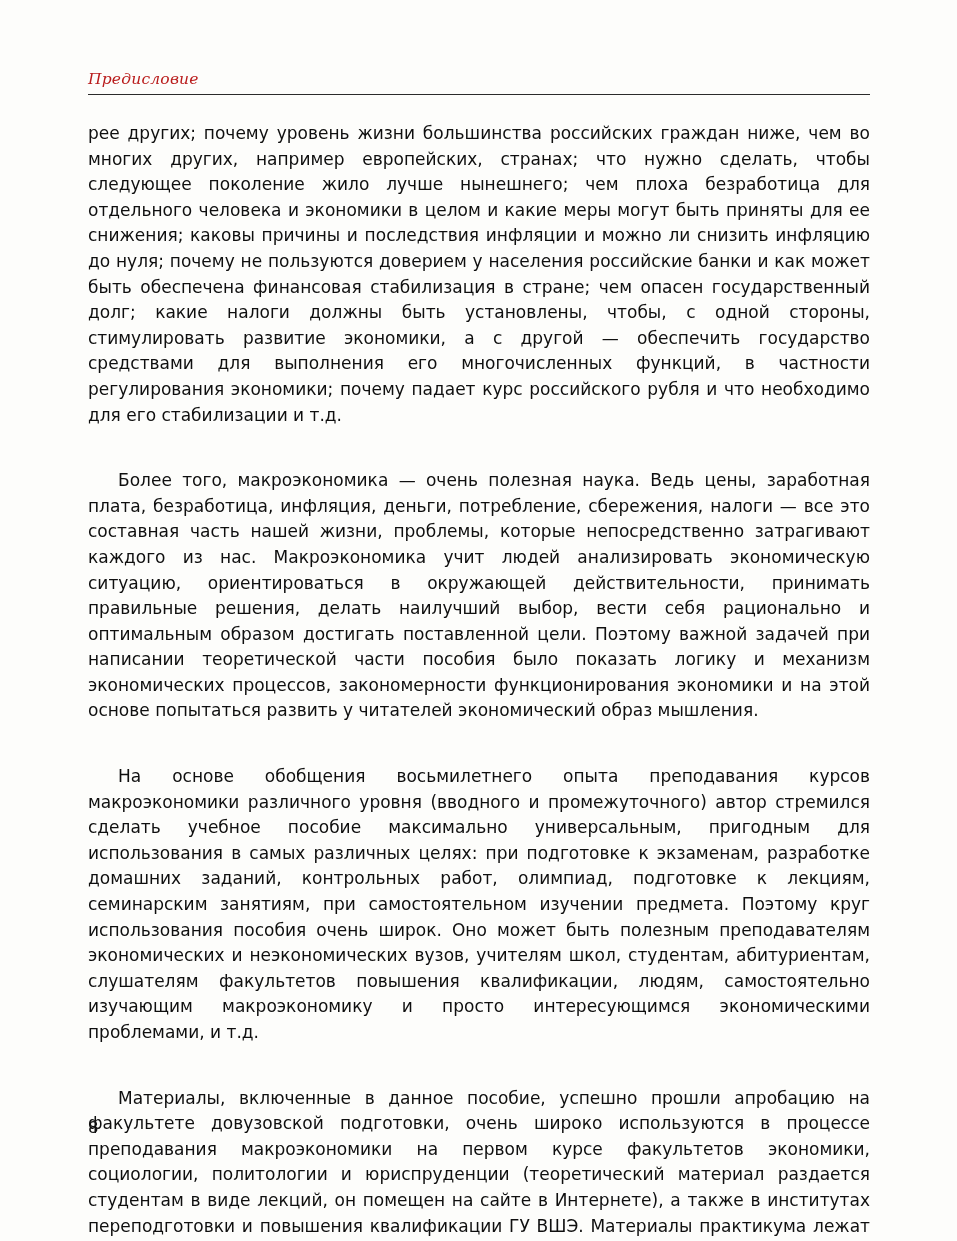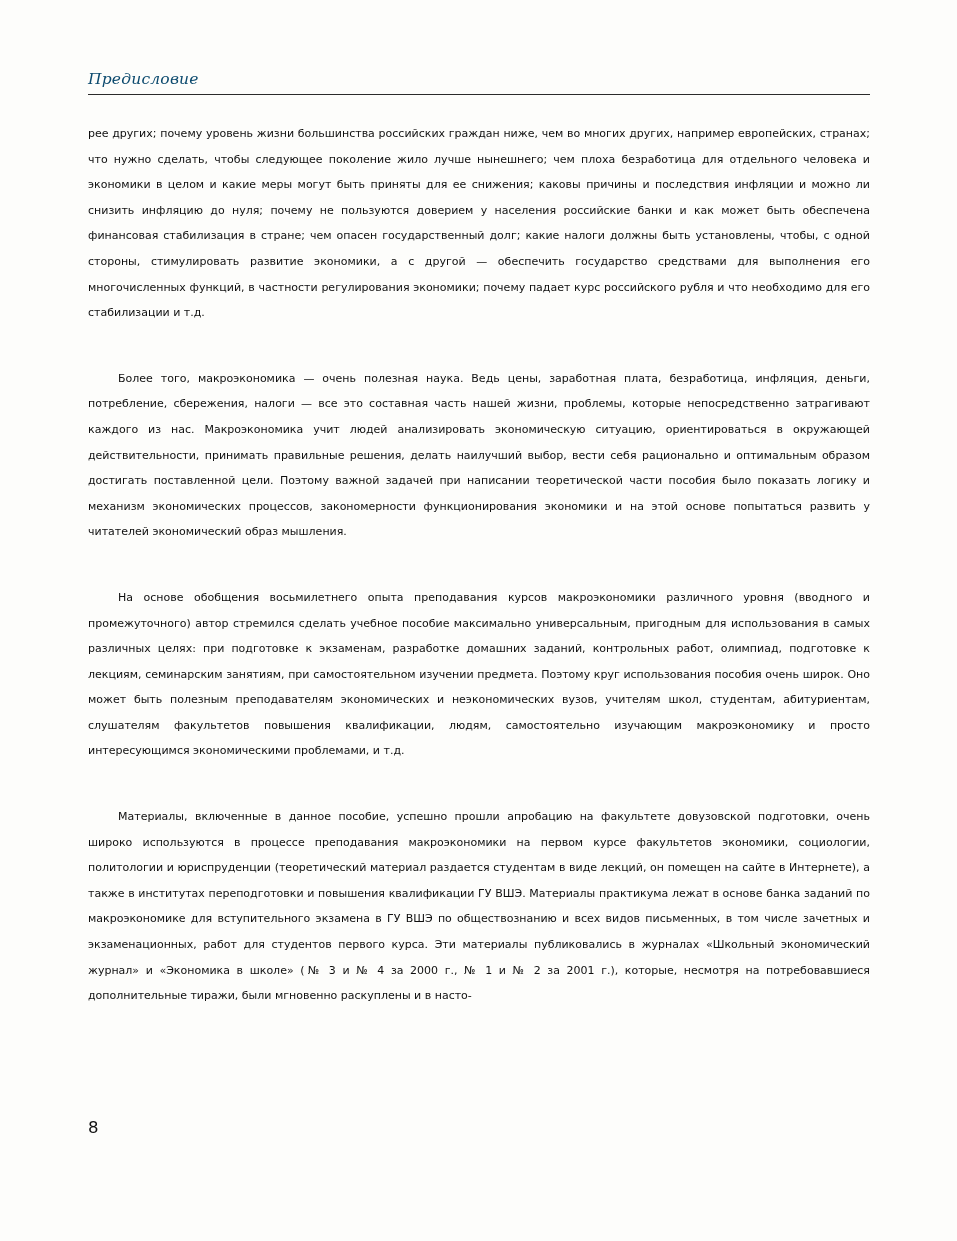--- a/index.html
+++ b/index.html
@@ -23,33 +23,33 @@
   .content {
     position: absolute;
     left: 88px;
     top: 70px;
     width: 782px;
   }
   .running-head {
     font-family: "DejaVu Serif", serif;
     font-style: italic;
     font-size: 15.5px;
-    color: #0c4a6e;
+    color: #b91c1c;
     letter-spacing: 0.2px;
     padding-bottom: 6px;
   }
   .rule {
     height: 1px;
     background: #2b2b2b;
     width: 100%;
     margin-bottom: 26px;
   }
   .body-text p {
     margin: 0;
-    font-size: 11px;
+    font-size: 17px;
     line-height: 25.6px;
     text-align: justify;
     text-justify: inter-word;
     color: #0f0f0f;
     hyphens: manual;
   }
   .body-text p.indent {
     text-indent: 30px;
     margin-top: 40px;
   }

